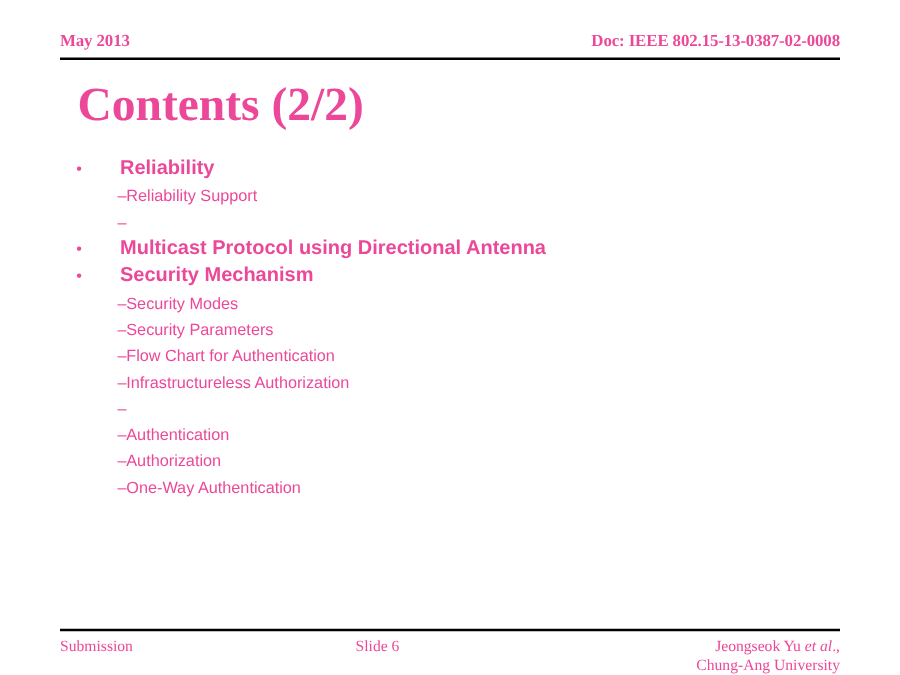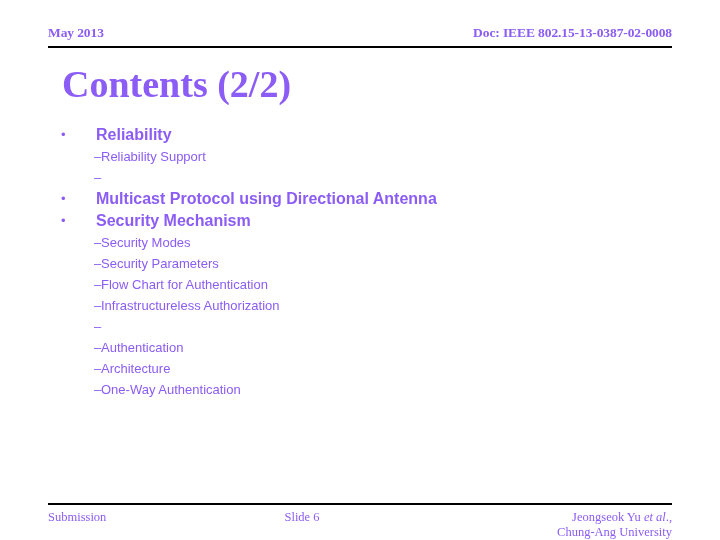--- a/index.html
+++ b/index.html
@@ -7,21 +7,21 @@
     padding: 0;
     background: #ffffff;
   }
   #slide {
     position: relative;
     width: 720px;
     height: 540px;
     background: #ffffff;
     overflow: hidden;
     font-family: "Liberation Sans", sans-serif;
-    color: #8b5cf6;
+    color: #ec4899;
   }
 
   
   #header-band {
     position: absolute;
     left: 48px;
     top: 24px;
     width: 624px;
     height: 24px;
   }
@@ -172,21 +172,21 @@
       <div class="bullet-row lvl2"><span class="marker">–</span><span class="btext">Reliability Support</span></div>
       <div class="bullet-row lvl2"><span class="marker">–</span></div>
       <div class="bullet-row lvl1"><span class="marker">•</span><span class="btext">Multicast Protocol using Directional Antenna</span></div>
       <div class="bullet-row lvl1"><span class="marker">•</span><span class="btext">Security Mechanism</span></div>
       <div class="bullet-row lvl2"><span class="marker">–</span><span class="btext">Security Modes</span></div>
       <div class="bullet-row lvl2"><span class="marker">–</span><span class="btext">Security Parameters</span></div>
       <div class="bullet-row lvl2"><span class="marker">–</span><span class="btext">Flow Chart for Authentication</span></div>
       <div class="bullet-row lvl2"><span class="marker">–</span><span class="btext">Infrastructureless Authorization</span></div>
       <div class="bullet-row lvl2"><span class="marker">–</span></div>
       <div class="bullet-row lvl2"><span class="marker">–</span><span class="btext">Authentication</span></div>
-      <div class="bullet-row lvl2"><span class="marker">–</span><span class="btext">Architecture</span></div>
+      <div class="bullet-row lvl2"><span class="marker">–</span><span class="btext">Authorization</span></div>
       <div class="bullet-row lvl2"><span class="marker">–</span><span class="btext">One-Way Authentication</span></div>
     </div>
 
   <div id="footer-rule"></div>
 
   <div class="ftr-text" id="footer-left">Submission</div>
 
   <div class="ftr-text" id="footer-center">Slide 6</div>
 
   <div class="ftr-text" id="footer-right">

